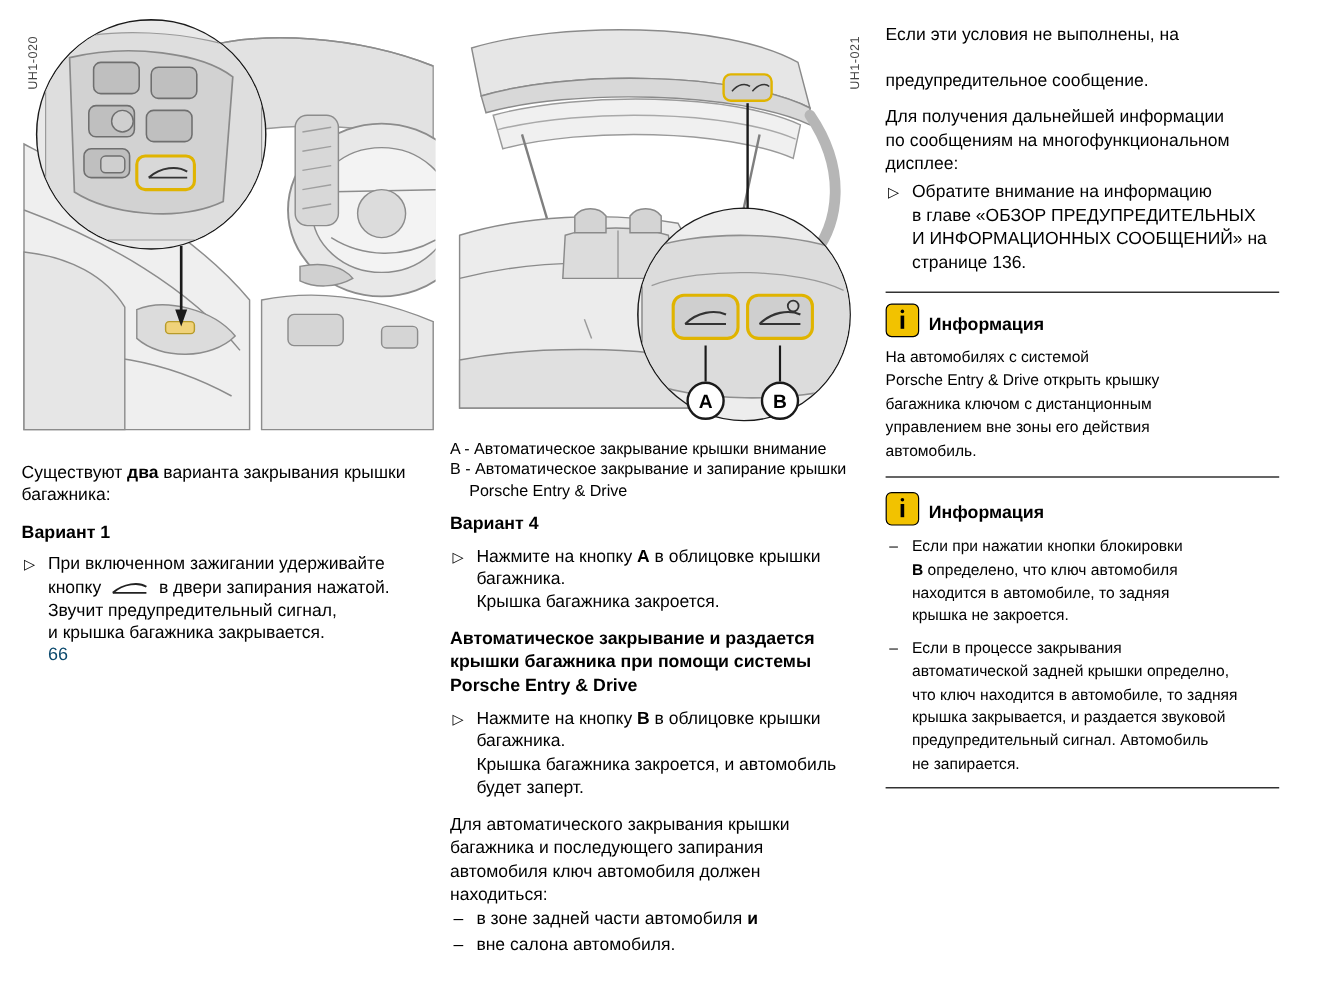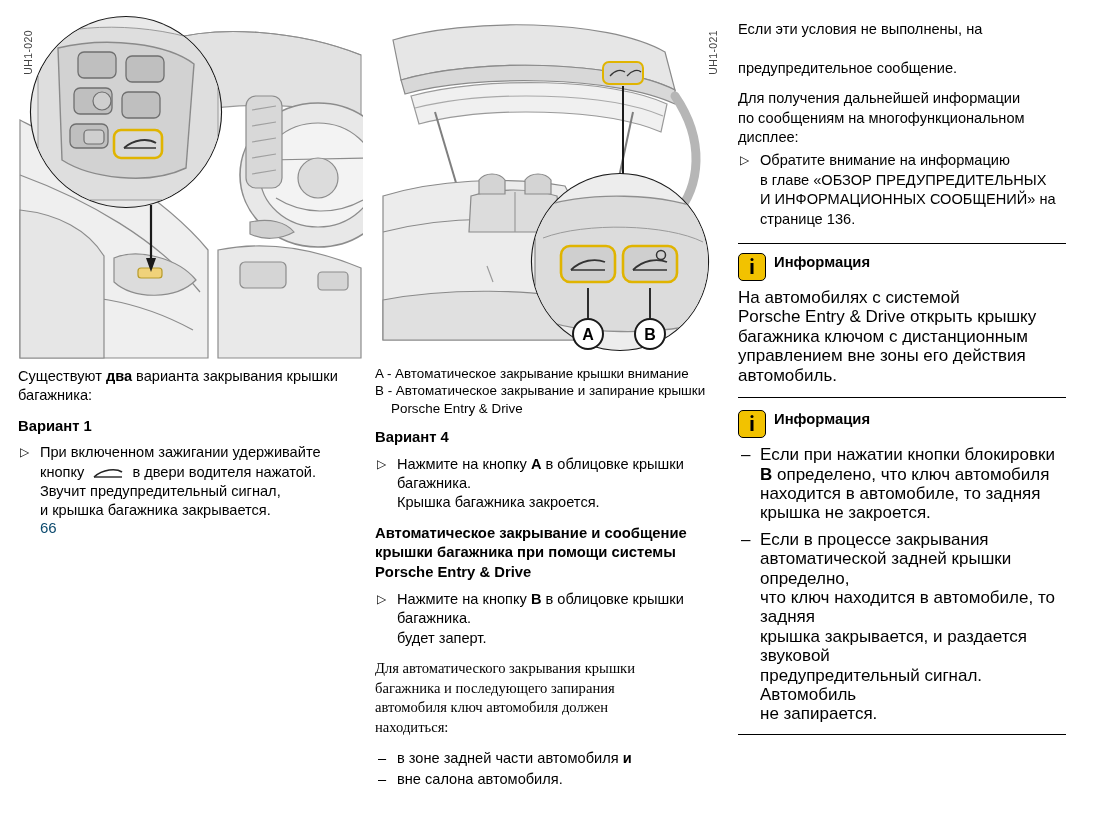--- a/index.html
+++ b/index.html
@@ -106,21 +106,21 @@
   }
 
   
   .rule {
     border-top: 1px solid #000;
     height: 0;
     margin: 0;
   }
   .info-head {
     display: flex;
-    align-items: flex-start;
+    align-items: flex-end;
     gap: 8px;
     margin: 9px 0 7px 0;
   }
   .info-badge {
     width: 26px;
     height: 26px;
     border-radius: 5px;
     background: #f2c200;
     border: 1.6px solid #000;
     position: relative;
@@ -143,21 +143,21 @@
     top: 9px;
     width: 3px;
     height: 11px;
     background: #000;
   }
   .info-title {
     font-weight: bold;
     font-size: 14.8px;
   }
   .info-body {
-    font-size: 17px;
+    font-size: 13px;
     line-height: 19.4px;
   }
   .pagemark {
     position: absolute;
     left: 22px;
     bottom: -4px;
     font-size: 15px;
     color: #0c4a6e;
   }
 </style>
@@ -235,39 +235,39 @@
             <g>
               <rect x="96" y="130" width="48" height="28" rx="7" fill="#d8d8d8" stroke="#e0b400" stroke-width="2.6"></rect>
               <path d="M106 148 C116 139 130 138 138 143" fill="none" stroke="#333" stroke-width="1.8"></path>
               <path d="M106 148 L138 148" stroke="#333" stroke-width="1.4"></path>
             </g>
           </g>
         </g>
       </svg>
     </div>
 
-    <div class="txt" style="margin-top:2px;">
+    <div class="txt" style="margin-top:20px;">
       <p class="para">
         <span>Существуют </span><span class="bold">два</span><span> варианта закрывания крышки багажника:</span>
       </p>
 
       <p class="head">Вариант 1</p>
 
       <div class="bullet-row">
         <span class="marker">▷</span>
         <div>При включенном зажигании удерживайте</div>
         <div>
           <span>кнопку</span>
           <span class="glyph-btn">
             <svg width="34" height="14" viewBox="0 0 34 14">
               <path d="M3 11 C12 3 25 2 31 6" fill="none" stroke="#222" stroke-width="1.6"></path>
               <path d="M3 11 L31 11" stroke="#222" stroke-width="1.4"></path>
             </svg>
           </span>
-          <span>в двери водителя нажатой.</span>
+          <span>в двери запирания нажатой.</span>
         </div>
         <div>Звучит предупредительный сигнал,</div>
         <div>и крышка багажника закрывается.</div>
       </div>
     </div>
 
     <div class="pagemark">66</div>
   </div>
 
   <div class="col col2">
@@ -361,35 +361,36 @@
       <div class="bullet-row">
         <span class="marker">▷</span>
         <div>
           <span>Нажмите на кнопку </span><span class="bold">A</span><span> в облицовке крышки</span>
         </div>
         <div>багажника.</div>
         <div>Крышка багажника закроется.</div>
       </div>
 
       <div style="margin-bottom:8px;">
-        <div class="head" style="margin:0;">Автоматическое закрывание и сообщение</div>
+        <div class="head" style="margin:0;">Автоматическое закрывание и раздается</div>
         <div class="head" style="margin:0;">крышки багажника при помощи системы</div>
         <div class="head" style="margin:0;">Porsche Entry &amp; Drive</div>
       </div>
 
       <div class="bullet-row">
         <span class="marker">▷</span>
         <div>
           <span>Нажмите на кнопку </span><span class="bold">B</span><span> в облицовке крышки</span>
         </div>
         <div>багажника.</div>
+        <div>Крышка багажника закроется, и автомобиль</div>
         <div>будет заперт.</div>
       </div>
 
-      <div style="margin-bottom:12px;font-family:Liberation Serif, serif;">
+      <div style="margin-bottom:1px;">
         <div>Для автоматического закрывания крышки</div>
         <div>багажника и последующего запирания</div>
         <div>автомобиля ключ автомобиля должен</div>
         <div>находиться:</div>
       </div>
 
       <div class="dash-row">
         <span class="marker">–</span>
         <span>в зоне задней части автомобиля </span><span class="bold">и</span>
       </div>

